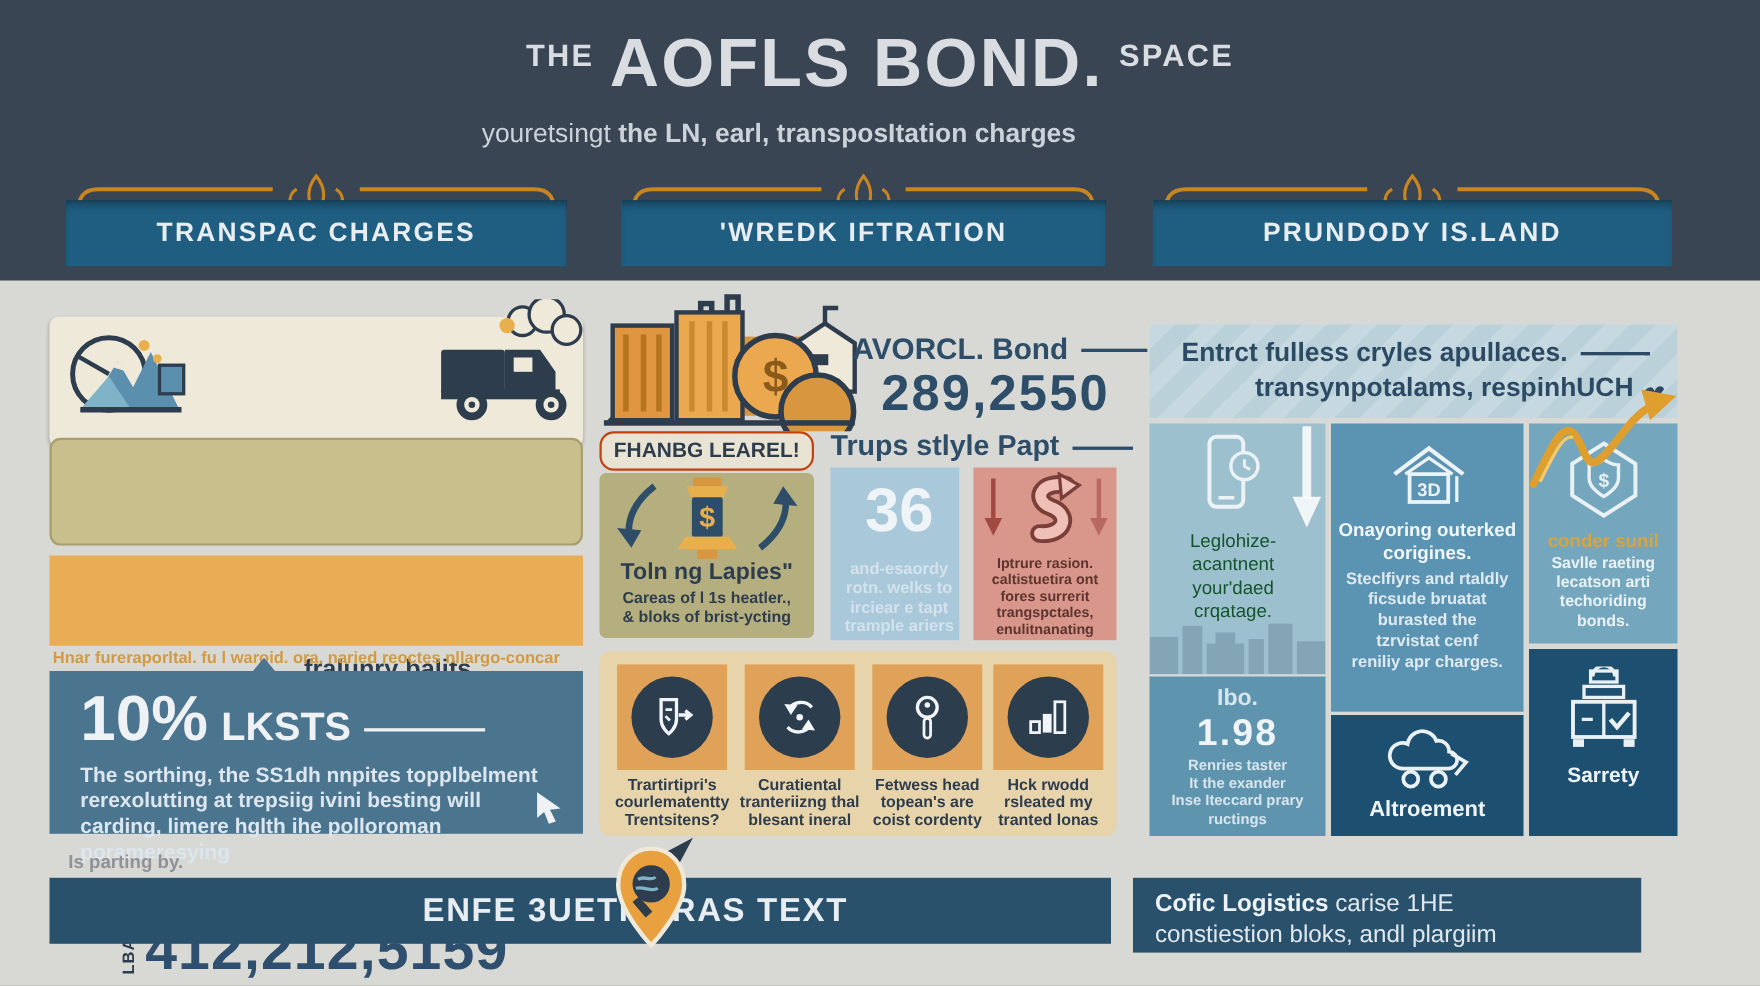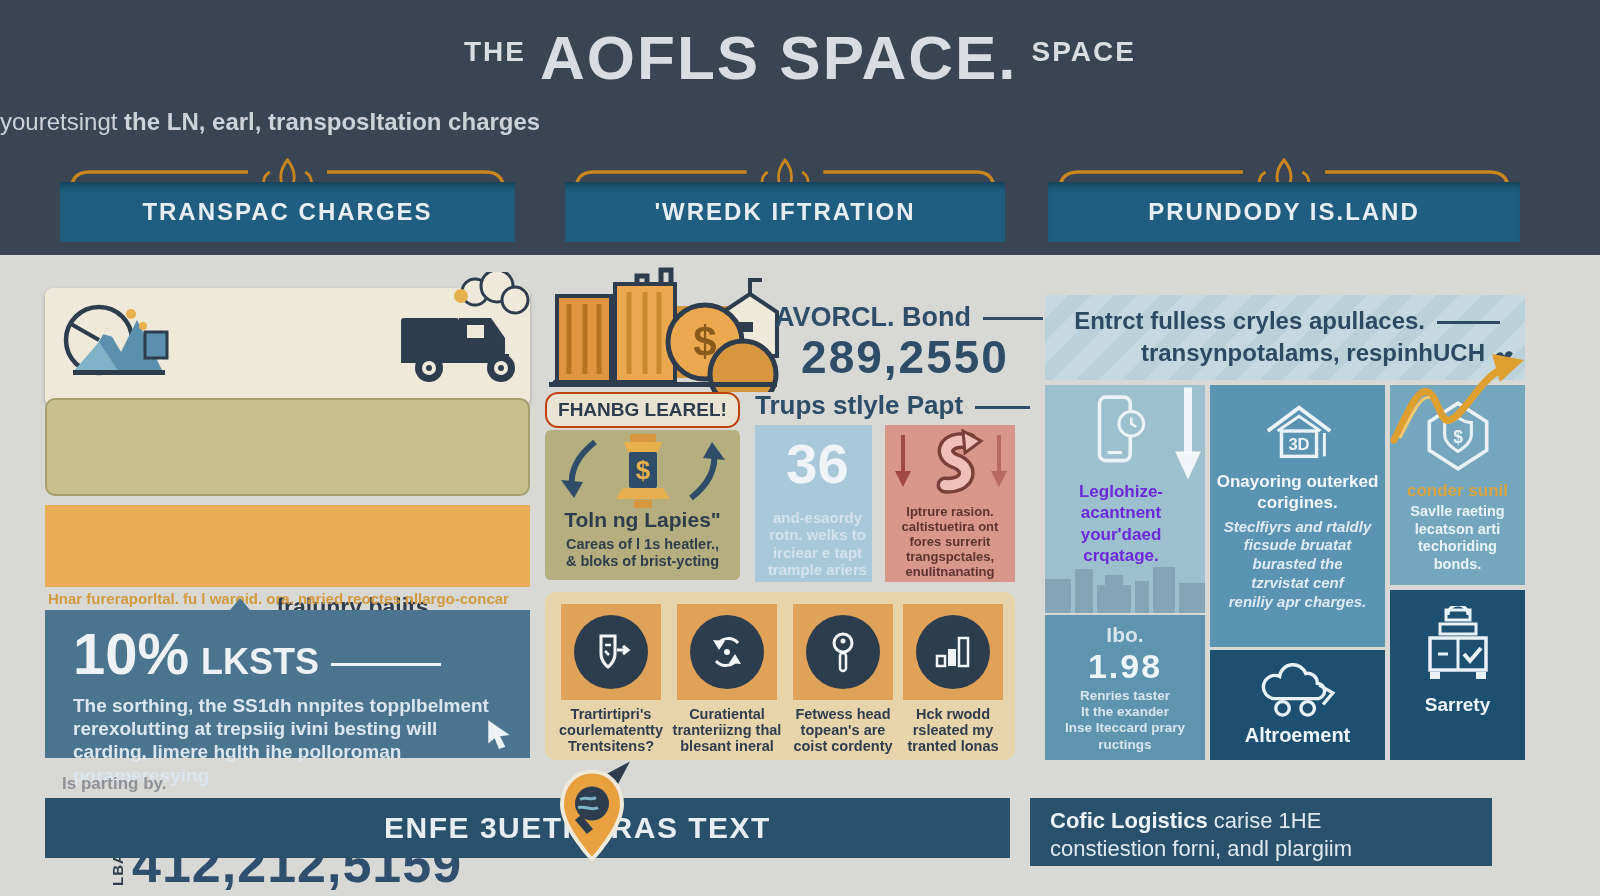--- a/index.html
+++ b/index.html
@@ -4,21 +4,21 @@
 <style>
   html,body{margin:0;padding:0;background:#b8b8b6;font-family:"Liberation Sans",sans-serif;}
   #poster{position:relative;width:1600px;height:896px;margin:0 auto;background:#d8d8d5;overflow:hidden;}
   .abs{position:absolute;}
   .pre{white-space:pre-line;}
   
   .hdr{left:0;top:0;width:1600px;height:255px;background:#3a4553;}
   .title-row{left:0;top:22px;width:1600px;text-align:center;color:#d9dce0;}
   .title-side{font-size:28px;font-weight:800;letter-spacing:2px;vertical-align:18px;}
   .title-main{font-size:62px;font-weight:800;letter-spacing:2px;margin:0 14px;}
-  .subtitle{left:0;top:108px;width:1416px;text-align:left;color:#ccd2d9;font-size:24px;}
+  .subtitle{left:0;top:108px;width:1416px;text-align:center;color:#ccd2d9;font-size:24px;}
   .subtitle .lite{font-weight:400;}
   .subtitle .bold{font-weight:800;}
   .tab{top:182px;height:60px;background:#1f5e81;box-shadow:inset 0 8px 10px -6px rgba(0,0,0,.45);
        display:flex;align-items:center;justify-content:center;}
   .tab span{color:#e8edf2;font-size:24px;font-weight:800;letter-spacing:2px;}
   .flourish{top:156px;height:50px;}
   
   .dash::after{content:"";display:inline-block;height:3px;background:currentColor;vertical-align:middle;margin-left:12px;}
   
   .cream-card{left:45px;top:288px;width:485px;height:118px;background:#efe9da;border-radius:8px;box-shadow:0 2px 4px rgba(0,0,0,.25);}
@@ -61,28 +61,28 @@
   .feat .circ{width:74px;height:74px;border-radius:50%;background:#2c3e4e;display:flex;align-items:center;justify-content:center;}
   .feat .cap{margin-top:6px;color:#2e3d4e;font-size:14.5px;font-weight:800;line-height:1.12;}
   
   .r-header{left:1045px;top:295px;width:480px;height:85px;background:#bad1d9;
             background-image:linear-gradient(135deg,rgba(255,255,255,.18) 25%,transparent 25%,transparent 50%,rgba(255,255,255,.18) 50%,rgba(255,255,255,.18) 75%,transparent 75%);
             background-size:46px 46px;}
   .r-header .l1{left:0;top:12px;width:455px;text-align:right;color:#2c4a63;font-size:24px;font-weight:800;}
   .r-header .l1.dash::after{width:58px;border-right:5px solid #2c4a63;height:3px;}
   .r-header .l2{left:0;top:44px;width:440px;text-align:right;color:#2c4a63;font-size:24px;font-weight:800;}
   .col1{left:1045px;top:385px;width:160px;height:228px;background:#9dc0cf;overflow:hidden;}
-  .col1-title{left:0;top:96px;width:152px;text-align:center;color:#6d28d9;font-size:17px;font-weight:700;line-height:1.25;}
+  .col1-title{left:0;top:96px;width:152px;text-align:center;color:#14532d;font-size:17px;font-weight:400;line-height:1.25;}
   .sub1{left:1045px;top:615px;width:160px;height:145px;background:#5e94ae;text-align:center;}
   .sub1 .lbl{margin-top:8px;color:#d7e5ed;font-size:21px;font-weight:800;}
   .sub1 .val{color:#eef4f8;font-size:34px;font-weight:800;letter-spacing:2px;}
   .sub1 .txt{color:#d7e5ed;font-size:13.5px;font-weight:700;line-height:1.2;margin-top:2px;}
   .col2{left:1210px;top:385px;width:175px;height:262px;background:#5b93b3;text-align:center;}
   .col2 .ttl{margin-top:86px;color:#f2f7fa;font-size:17px;font-weight:800;line-height:1.25;}
-  .col2 .txt{color:#dfeaf1;font-size:15px;font-weight:700;line-height:1.25;margin-top:4px;font-style:italic;}
+  .col2 .txt{color:#dfeaf1;font-size:15px;font-weight:700;line-height:1.25;margin-top:4px;}
   .dark-box{background:#1d4f70;text-align:center;}
   .db2{left:1210px;top:650px;width:175px;height:110px;}
   .db2 .cap{color:#eef4f8;font-size:20px;font-weight:800;margin-top:2px;}
   .col3{left:1390px;top:385px;width:135px;height:200px;background:#74a7bd;text-align:center;}
   .col3 .ttl{color:#d9a43c;font-size:17px;font-weight:800;margin-top:2px;}
   .col3 .txt{color:#eaf2f6;font-size:14.5px;font-weight:700;line-height:1.22;margin-top:2px;}
   .db3{left:1390px;top:590px;width:135px;height:170px;}
   .db3 .cap{color:#eef4f8;font-size:19px;font-weight:800;margin-top:4px;}
   
   .credit{left:62px;top:774px;color:#8f9296;font-size:17px;font-weight:700;}
@@ -91,21 +91,21 @@
   .fbar-r{left:1030px;top:798px;width:462px;height:68px;background:#2a516c;box-sizing:border-box;padding:9px 0 0 20px;color:#dfe8ee;font-size:22px;line-height:1.25;}
   .fbar-r .b{font-weight:800;color:#eef3f7;}
 </style>
 </head>
 <body>
 
 <div id="poster">
 
   <div class="abs hdr">
     <div class="abs title-row">
-      <span class="title-side">THE</span><span class="title-main">AOFLS SPACE.</span><span class="title-side">SPACE</span>
+      <span class="title-side">THE</span><span class="title-main">AOFLS BOND.</span><span class="title-side">SPACE</span>
     </div>
     <div class="abs subtitle">
       <span class="lite">youretsingt</span><span class="bold"> the LN, earl, transposItation charges</span>
     </div>
 
     <svg class="abs flourish" style="left:60px;width:455px;" viewBox="0 0 460 50" preserveAspectRatio="none">
       <path d="M10,46 C10,22 16,16 30,16 L190,16 M270,16 L430,16 C444,16 450,22 450,46" stroke="#c9861e" stroke-width="3.5" fill="none"></path>
       <path d="M230,4 C221,15 221,27 230,38 C239,27 239,15 230,4 Z M212,16 C202,22 205,36 217,35 M248,16 C258,22 255,36 243,35" stroke="#c9861e" stroke-width="3" fill="none"></path>
       <circle cx="230" cy="43" r="3" fill="#c9861e"></circle>
     </svg>
@@ -431,16 +431,16 @@
   </div>
   <svg class="abs" style="left:552px;top:756px;z-index:5;" width="80" height="118" viewBox="0 0 80 115">
     <polygon points="44,22 78,4 60,38" fill="#2e3d4e"></polygon>
     <path d="M40,14 C58,14 70,29 70,47 C70,70 40,102 40,102 C40,102 10,70 10,47 C10,29 22,14 40,14 Z" fill="#e8a13e" stroke="#efe9da" stroke-width="4"></path>
     <circle cx="40" cy="46" r="17" fill="#2e3d4e"></circle>
     <path d="M28,42 c6,-4 10,2 16,-2 m-18,10 c8,-2 14,4 20,0" stroke="#7fb3c8" stroke-width="3" fill="none"></path>
     <path d="M26,60 L38,74" stroke="#2e3d4e" stroke-width="8"></path>
   </svg>
   <div class="abs fbar-r">
     <div><span class="b">Cofic Logistics</span><span> carise 1HE</span></div>
-    <div>constiestion forni, andl plargiim</div>
+    <div>constiestion bloks, andl plargiim</div>
   </div>
 
 </div>
 
 </body></html>

